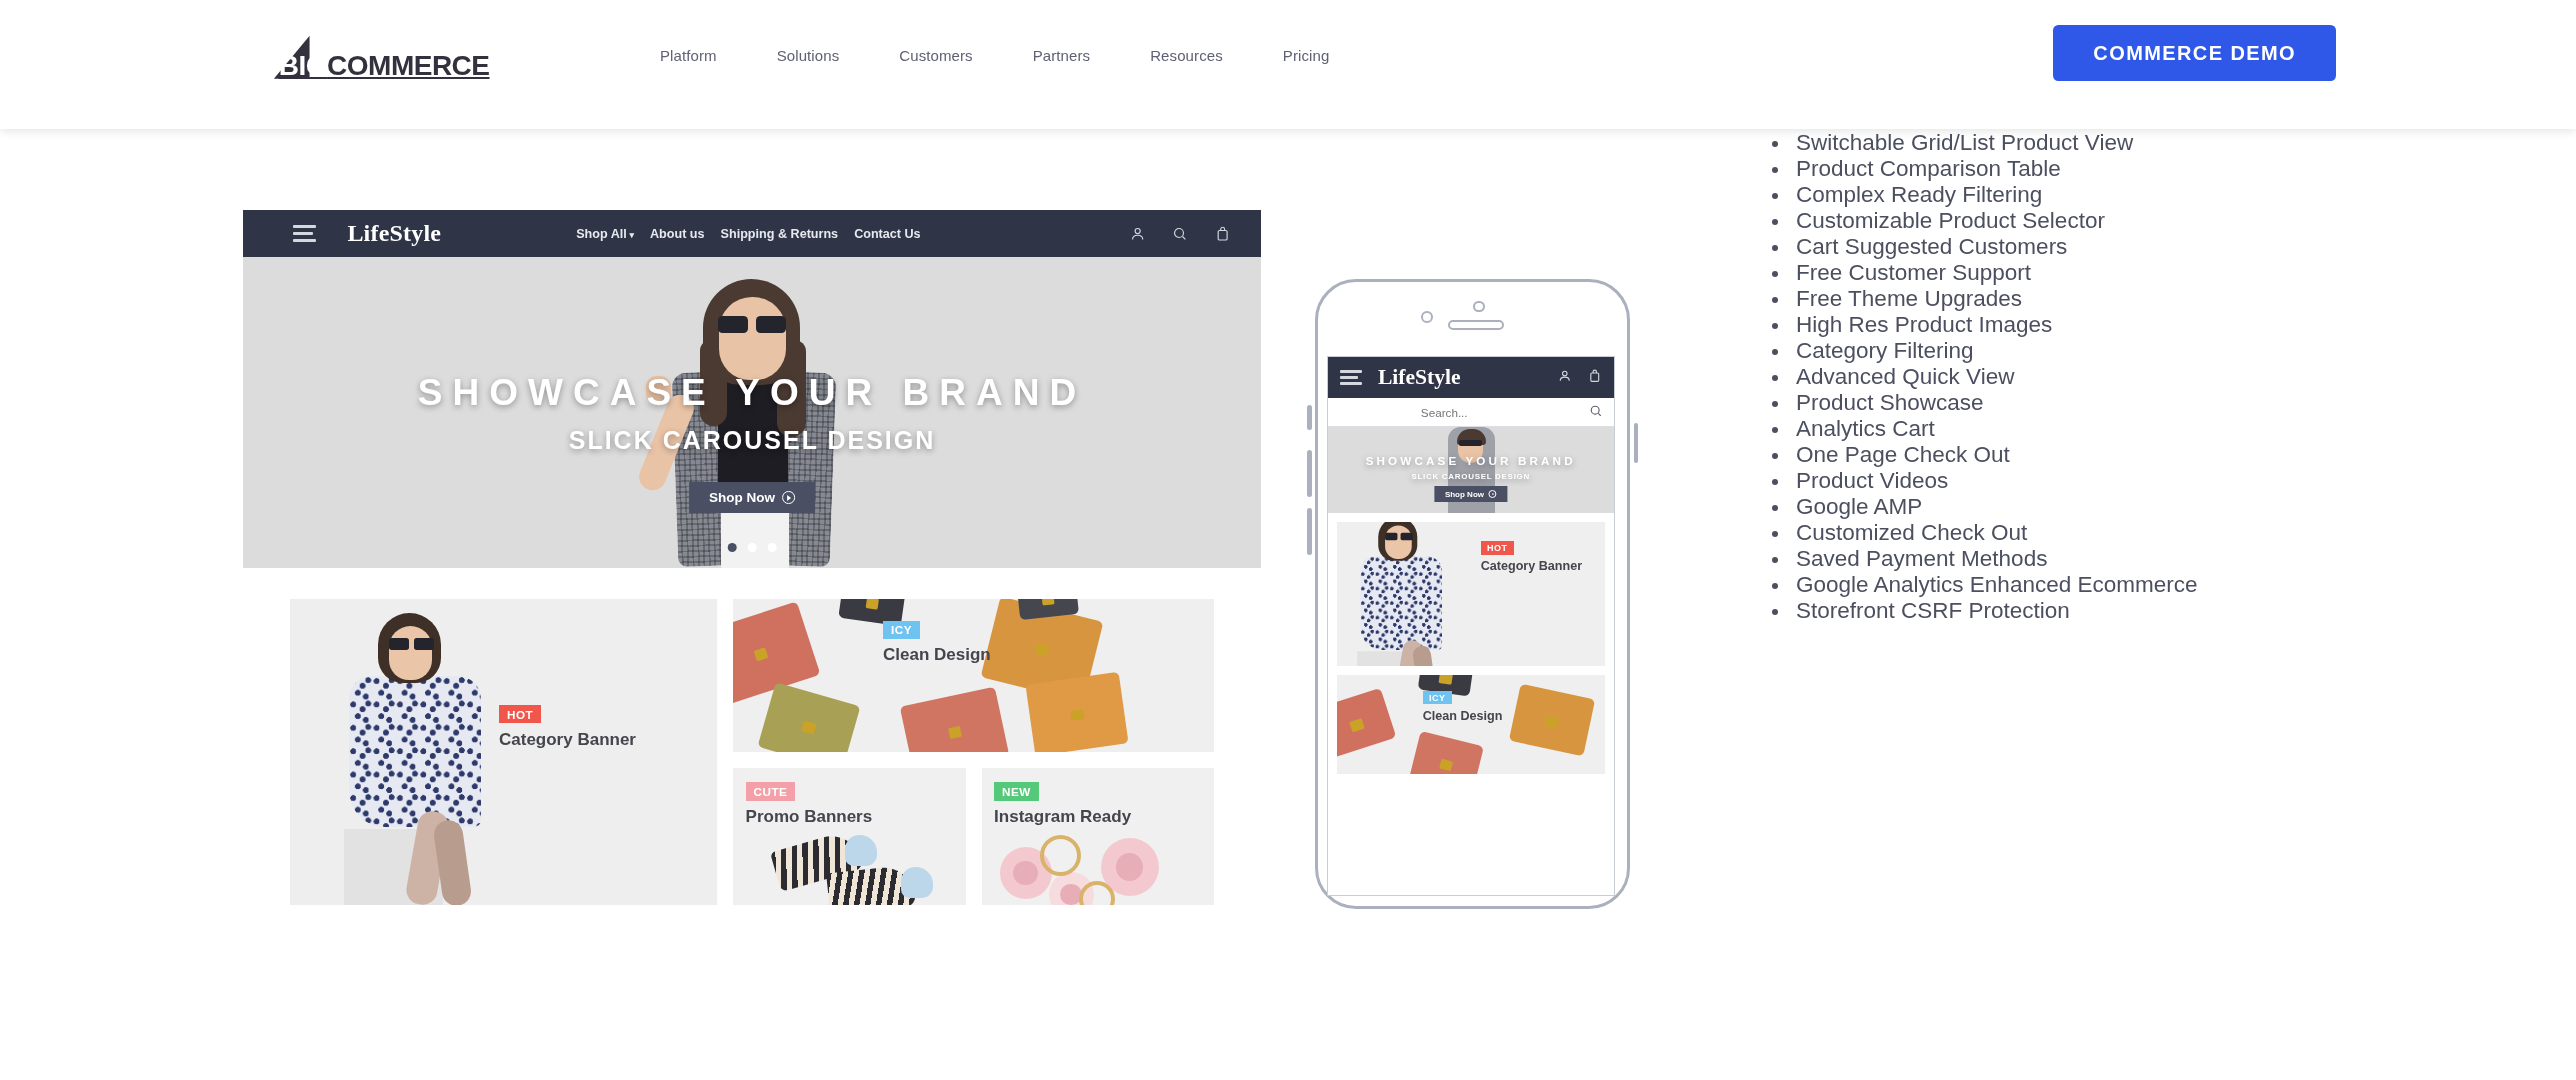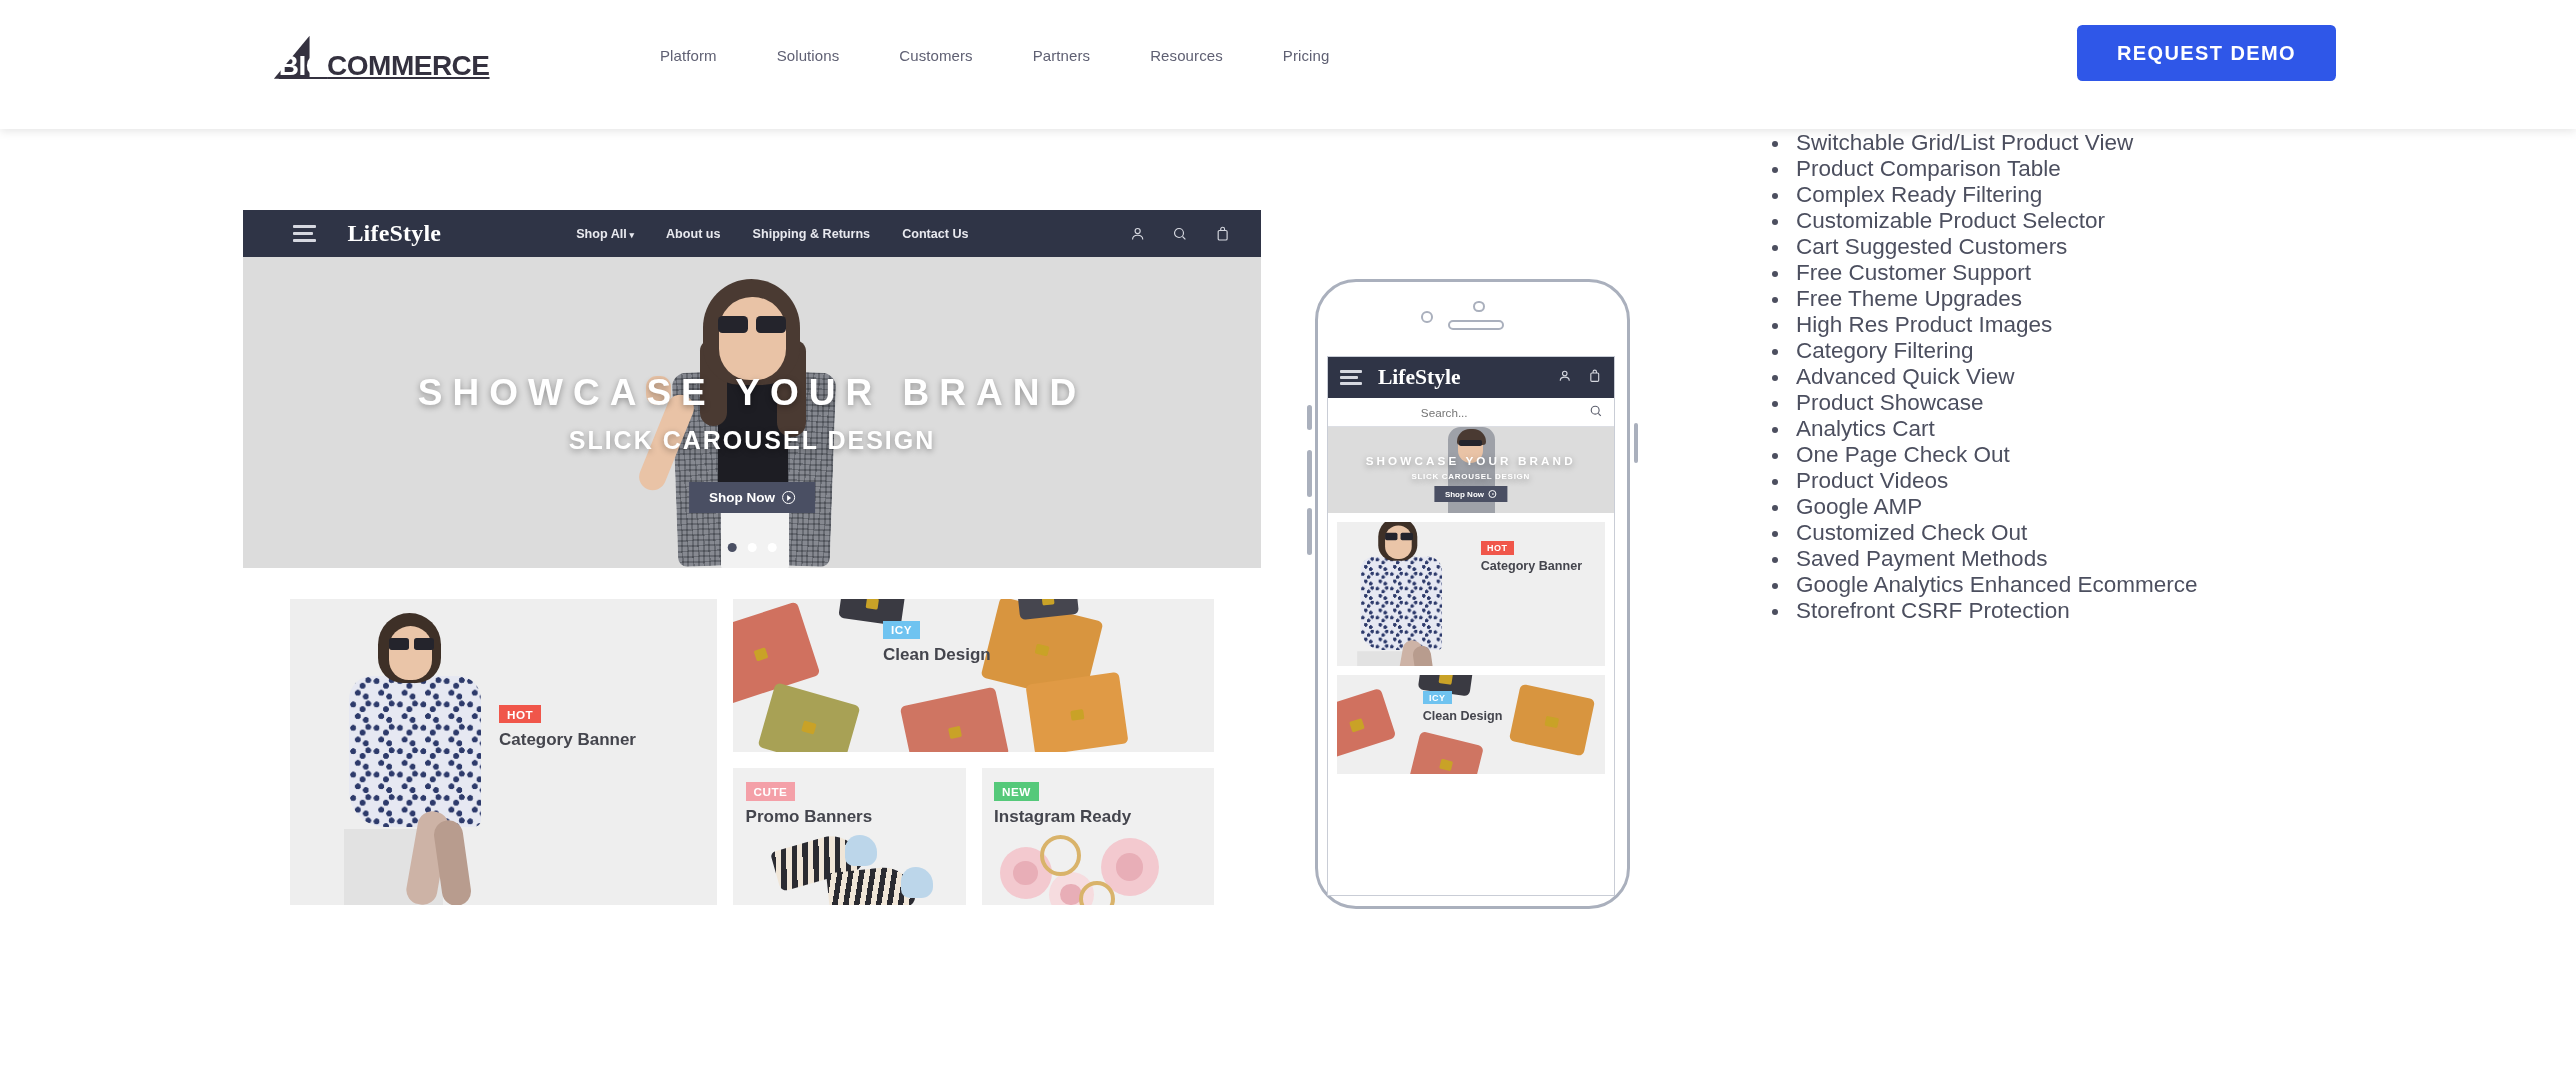--- a/index.html
+++ b/index.html
@@ -139,21 +139,21 @@
     font-size: 24px;
     font-weight: 700;
     color: #ffffff;
     margin-left: 31px;
     letter-spacing: 0.2px;
     cursor: pointer;
   }
   .sf-nav {
     display: flex;
     align-items: center;
-    gap: 32px;
+    gap: 16px;
     margin-left: 135px;
   }
   .sf-nav a {
     color: #e8e9ef;
     font-size: 12.6px;
     font-weight: 600;
     text-decoration: none;
     white-space: nowrap;
     cursor: pointer;
   }
@@ -533,21 +533,21 @@
 
     <nav class="main-nav">
       <a class="nav-link">Platform</a>
       <a class="nav-link">Solutions</a>
       <a class="nav-link">Customers</a>
       <a class="nav-link">Partners</a>
       <a class="nav-link">Resources</a>
       <a class="nav-link">Pricing</a>
     </nav>
 
-    <button class="demo-btn">REQUEST DEMO</button>
+    <button class="demo-btn">COMMERCE DEMO</button>
   </div>
 </header>
 
 <main class="page-body">
 
   <section class="desktop-mock">
 
     <div class="sf-topbar">
       <div class="sf-hamburger">
           <i></i>

